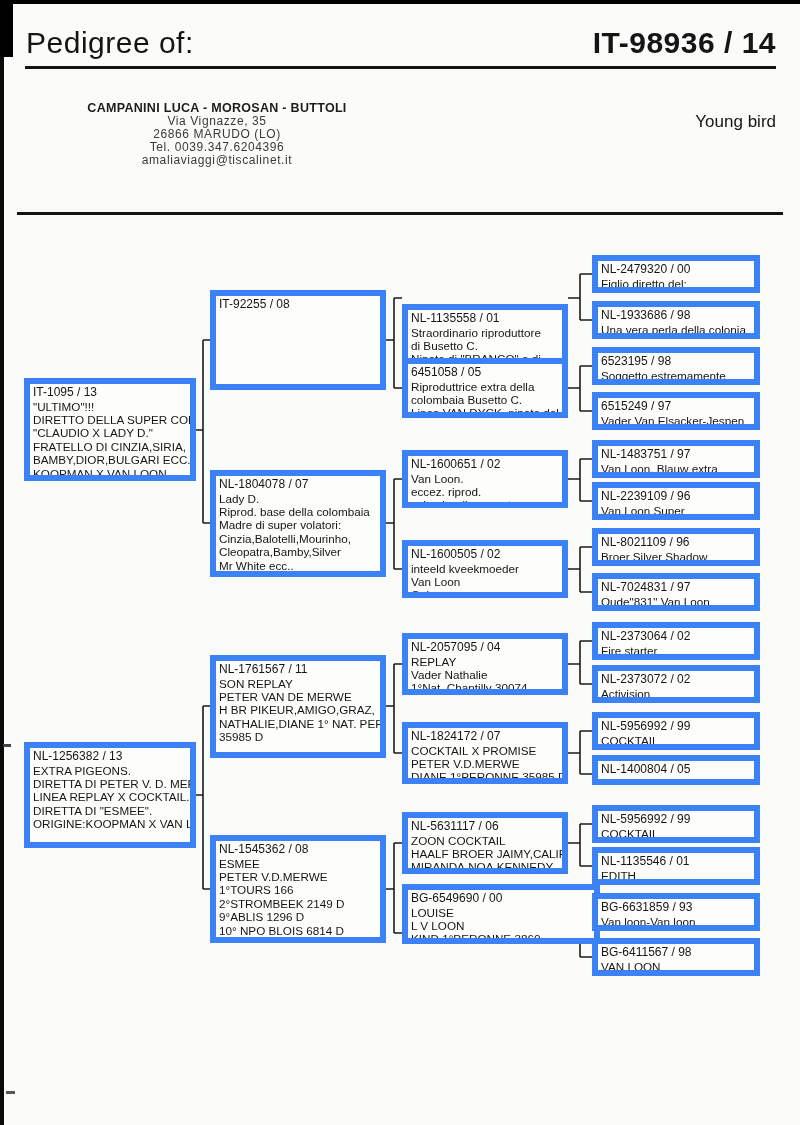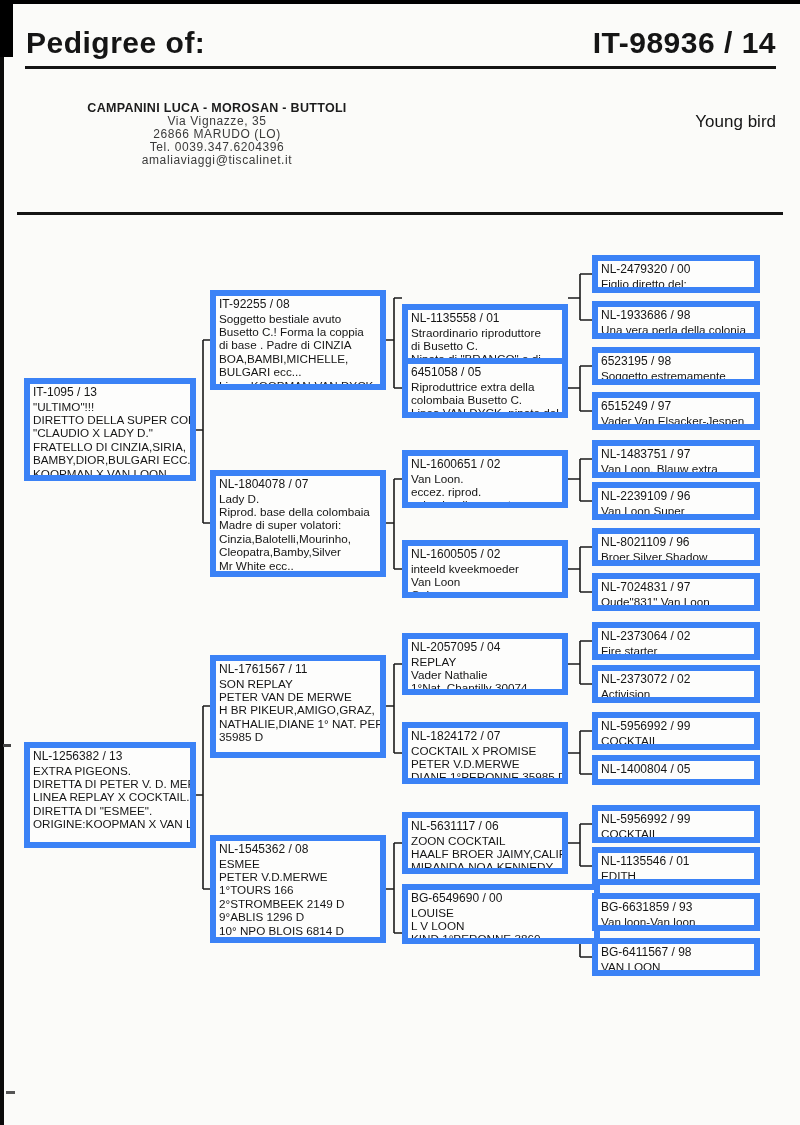--- a/index.html
+++ b/index.html
@@ -11,21 +11,21 @@
     overflow:hidden;
   }
   
   .scan-top{position:absolute;left:0;top:0;width:800px;height:4px;background:#000;}
   .scan-left{position:absolute;left:0;top:0;width:4px;height:1125px;background:#0a0a0a;}
   .scan-corner{position:absolute;left:0;top:0;width:13px;height:57px;background:#000;}
   .scan-dash1{position:absolute;left:3px;top:744px;width:8px;height:3px;background:#444;}
   .scan-dash2{position:absolute;left:6px;top:1091px;width:9px;height:3px;background:#555;}
 
   
-  .title{position:absolute;left:26px;top:26px;font-size:30px;font-weight:700;letter-spacing:0.5px;text-align:center;}
+  .title{position:absolute;left:26px;top:26px;font-size:30px;font-weight:400;letter-spacing:0.5px;text-align:center;}
   .ring-no{position:absolute;right:24px;top:26px;font-size:30px;font-weight:700;letter-spacing:0.5px;}
   .rule1{position:absolute;left:25px;top:66px;width:751px;height:3px;background:#141414;}
   .young-bird{position:absolute;right:24px;top:112px;font-size:17px;}
   .rule2{position:absolute;left:17px;top:212px;width:766px;height:3px;background:#141414;}
 
   .owner{position:absolute;left:67px;top:102px;width:300px;text-align:center;line-height:13px;}
   .owner .name{font-size:12.5px;font-weight:700;letter-spacing:0.3px;color:#1c1c1c;}
   .owner .line{font-size:12px;letter-spacing:0.6px;color:#3a3a3a;}
 
   
@@ -117,26 +117,20 @@
   <div class="ring">NL-1256382 / 13</div>
   <div class="info">EXTRA PIGEONS.
 DIRETTA DI PETER V. D. MERWE
 LINEA REPLAY X COCKTAIL.
 DIRETTA DI "ESMEE".
 ORIGINE:KOOPMAN X VAN LOON</div>
 </div>
 
 <div class="pbox b-g2-0">
   <div class="ring">IT-92255 / 08</div>
-  <div class="info">Soggetto bestiale avuto
-Busetto C.! Forma la coppia
-di base . Padre di CINZIA
-BOA,BAMBI,MICHELLE,
-BULGARI ecc...
-Linea KOOPMAN-VAN DYCK</div>
 </div>
 <div class="pbox b-g2-1">
   <div class="ring">NL-1804078 / 07</div>
   <div class="info">Lady D.
 Riprod. base della colombaia
 Madre di super volatori:
 Cinzia,Balotelli,Mourinho,
 Cleopatra,Bamby,Silver
 Mr White ecc..</div>
 </div>

